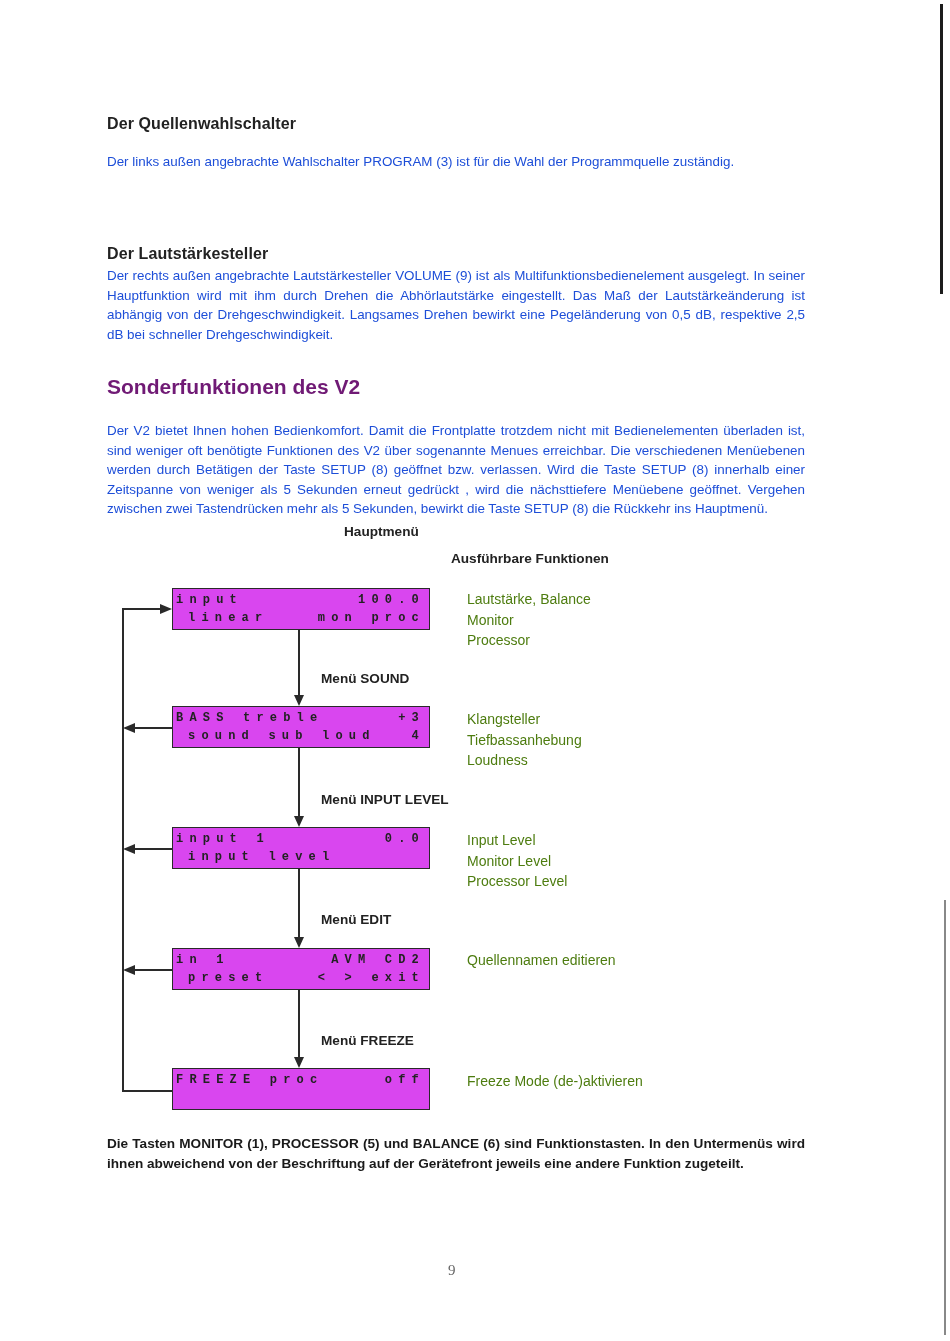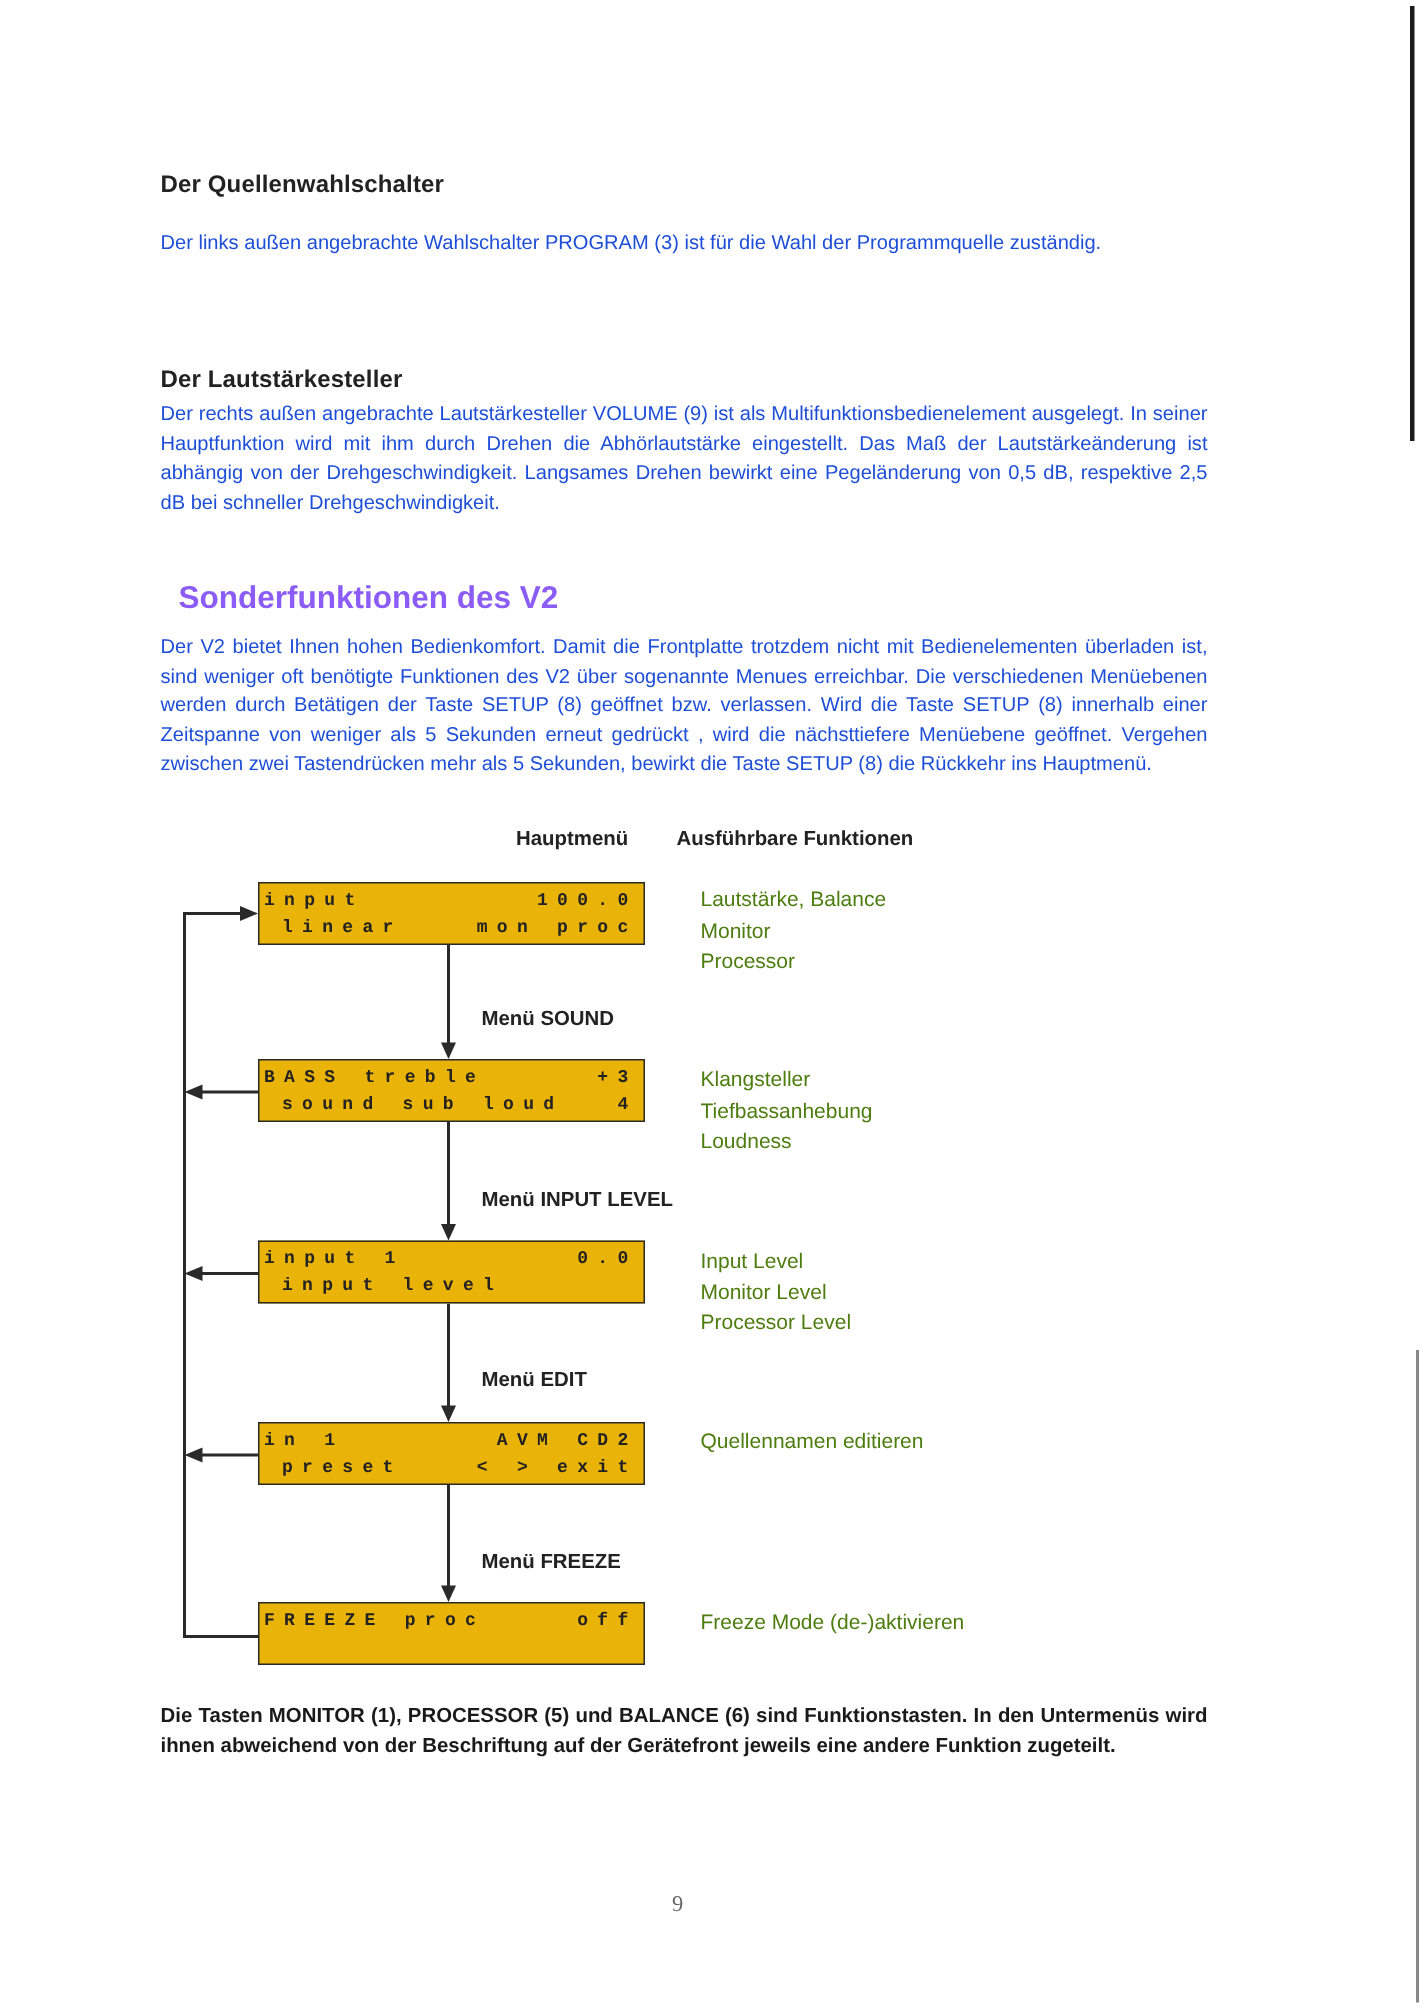--- a/index.html
+++ b/index.html
@@ -2,29 +2,29 @@
 <html><head>
 <meta charset="utf-8">
 <style>
   html, body { margin:0; padding:0; }
   body {
     width:950px; height:1341px; position:relative; overflow:hidden;
     background:#ffffff; color:#1f1f1f;
     font-family:"Liberation Sans", "DejaVu Sans", sans-serif;
   }
   h2.sub { position:absolute; margin:0; font-size:16px; font-weight:bold; color:#222; letter-spacing:0.1px; }
-  h1.sec { position:absolute; margin:12px; font-size:21px; font-weight:bold; color:#8b5cf6; }
+  h1.sec { position:absolute; margin:0; font-size:21px; font-weight:bold; color:#701a75; }
   p.body { position:absolute; margin:0; font-size:13.4px; line-height:19.5px; text-align:justify; color:#1d4ed8; }
   p.bold { position:absolute; margin:0; font-size:13.6px; line-height:19.5px; font-weight:bold; text-align:justify; color:#1a1a1a; }
   .lbl { position:absolute; font-size:13.6px; font-weight:bold; color:#222; white-space:nowrap; }
   .fn { position:absolute; font-size:14px; line-height:20.5px; color:#4d7c0f; }
   .fn div { white-space:nowrap; }
   .lcd {
     position:absolute; left:172px; width:258px; height:42px;
-    border:1.5px solid #2a2a2a; box-sizing:border-box; background:#eab308;
+    border:1.5px solid #2a2a2a; box-sizing:border-box; background:#d946ef;
   }
   .lcd .row {
     position:absolute; left:3px; right:4px; height:18px;
     font-family:"Liberation Mono", "DejaVu Sans Mono", monospace;
     font-size:12px; font-weight:bold; letter-spacing:6.2px; color:#222;
     white-space:pre; overflow:hidden; line-height:18px;
   }
   .lcd .row.r1 { top:2px; }
   .lcd .row.r2 { top:20px;margin-left:12px; }
   .lcd .row .right { position:absolute; right:0; top:0; letter-spacing:6.2px; }
@@ -53,21 +53,21 @@
 <h2 class="sub" style="left:107px; top:115px;">Der Quellenwahlschalter</h2>
 <p class="body" style="left:107px; top:152px; width:698px;">Der links außen angebrachte Wahlschalter PROGRAM (3) ist für die Wahl der Programmquelle zuständig.</p>
 
 <h2 class="sub" style="left:107px; top:229px;margin-top:16px;">Der Lautstärkesteller</h2>
 <p class="body" style="left:107px; top:266px; width:698px;">Der rechts außen angebrachte Lautstärkesteller VOLUME (9) ist als Multifunktionsbedienelement ausgelegt. In seiner Hauptfunktion wird mit ihm durch Drehen die Abhörlautstärke eingestellt. Das Maß der Lautstärkeänderung ist abhängig von der Drehgeschwindigkeit. Langsames Drehen bewirkt eine Pegeländerung von 0,5 dB, respektive 2,5 dB bei schneller Drehgeschwindigkeit.</p>
 
 <h1 class="sec" style="left:107px; top:375px;">Sonderfunktionen des V2</h1>
 <p class="body" style="left:107px; top:421px; width:698px;">Der V2 bietet Ihnen hohen Bedienkomfort. Damit die Frontplatte trotzdem nicht mit Bedienelementen überladen ist, sind weniger oft benötigte Funktionen des V2 über sogenannte Menues erreichbar. Die verschiedenen Menüebenen werden durch Betätigen der Taste SETUP (8) geöffnet bzw. verlassen. Wird die Taste SETUP (8) innerhalb einer Zeitspanne von weniger als 5 Sekunden erneut gedrückt , wird die nächsttiefere Menüebene geöffnet. Vergehen zwischen zwei Tastendrücken mehr als 5 Sekunden, bewirkt die Taste SETUP (8) die Rückkehr ins Hauptmenü.</p>
 
 <div>
-  <div class="lbl" style="left:321px; top:551px;padding-left:23px;">Hauptmenü</div>
+  <div class="lbl" style="left:321px; top:524px;padding-left:23px;">Hauptmenü</div>
   <div class="lbl" style="left:451px; top:551px;text-align:right;">Ausführbare Funktionen</div>
 
   <div class="line" style="left:122px; top:608px; width:1.5px; height:483px;"></div>
   <div class="line" style="left:122px; top:608px; width:40px; height:1.5px;"></div>
   <div class="arrow-right" style="left:160px; top:604px;"></div>
   <div class="line" style="left:122px; top:1090px; width:50px; height:1.5px;"></div>
 
   <div class="line" style="left:298px; top:630px; width:1.5px; height:66px;"></div>
   <div class="arrow-down" style="left:294px; top:695px;"></div>
   <div class="line" style="left:298px; top:748px; width:1.5px; height:69px;"></div>

